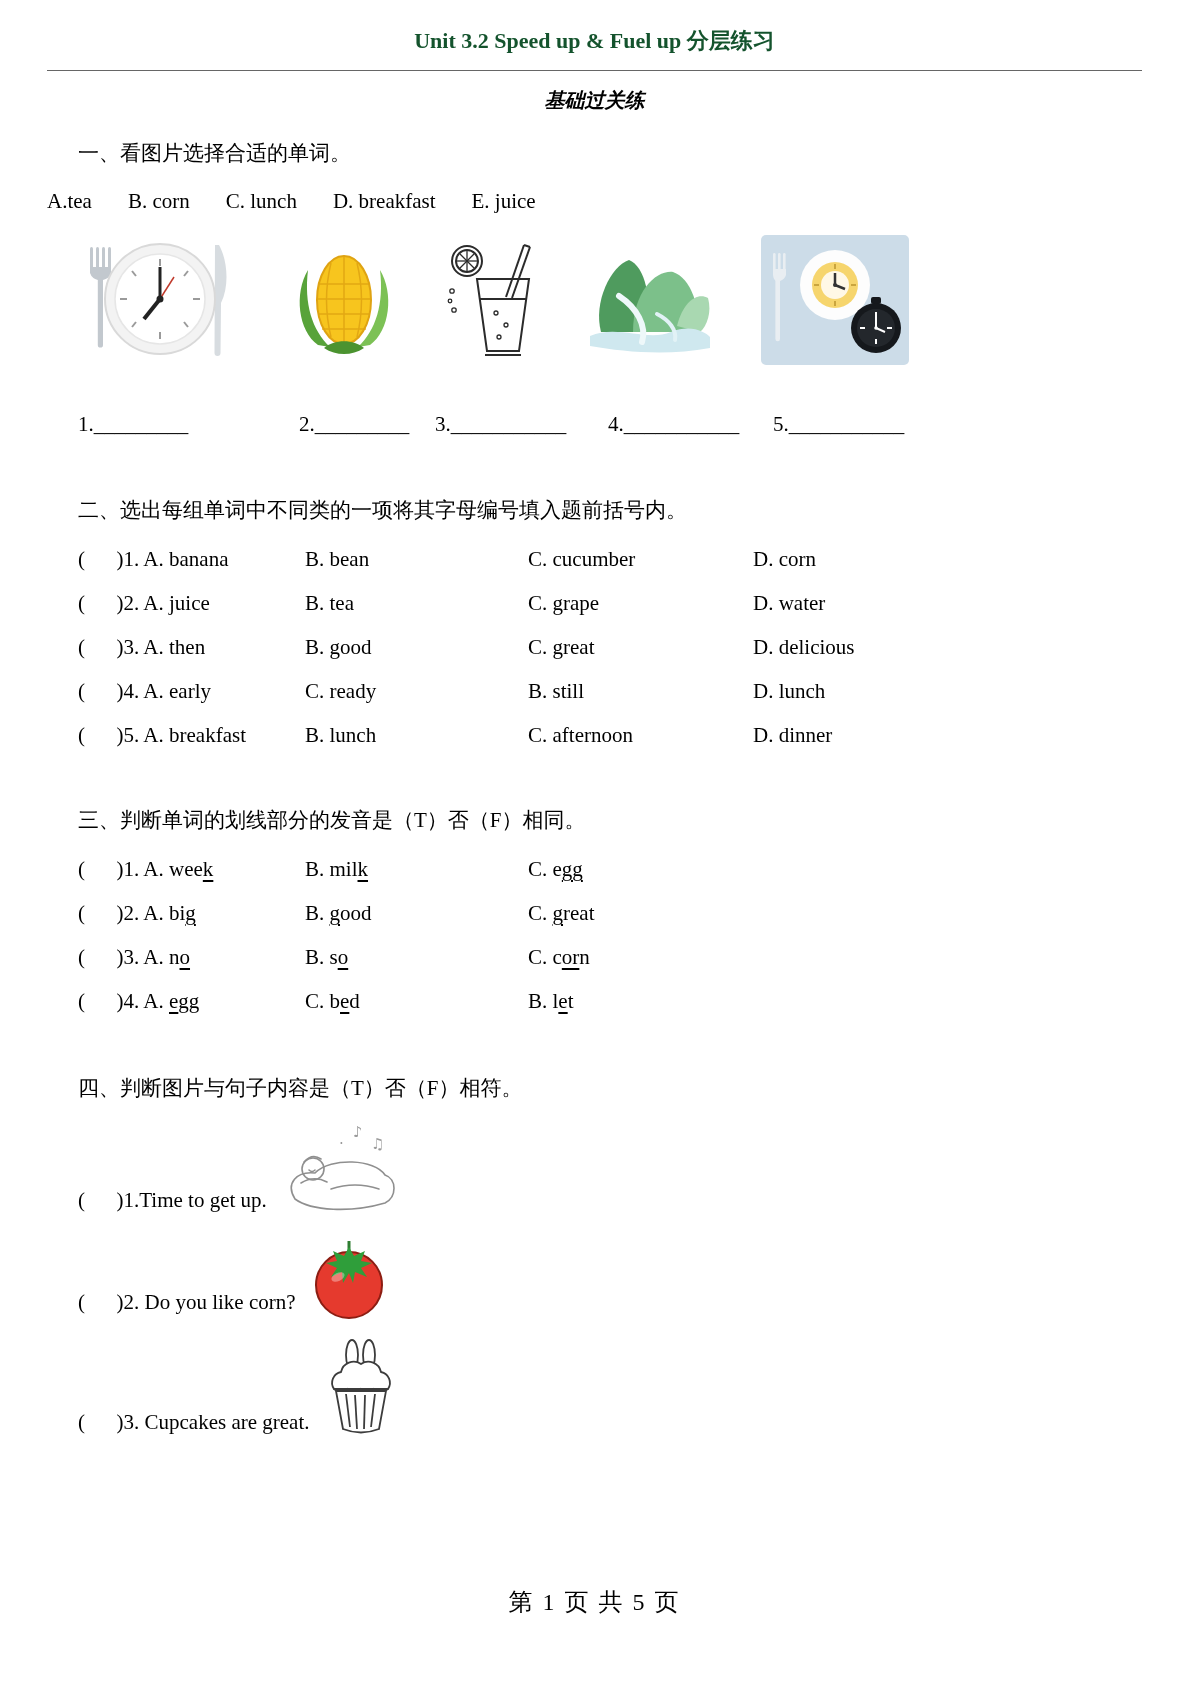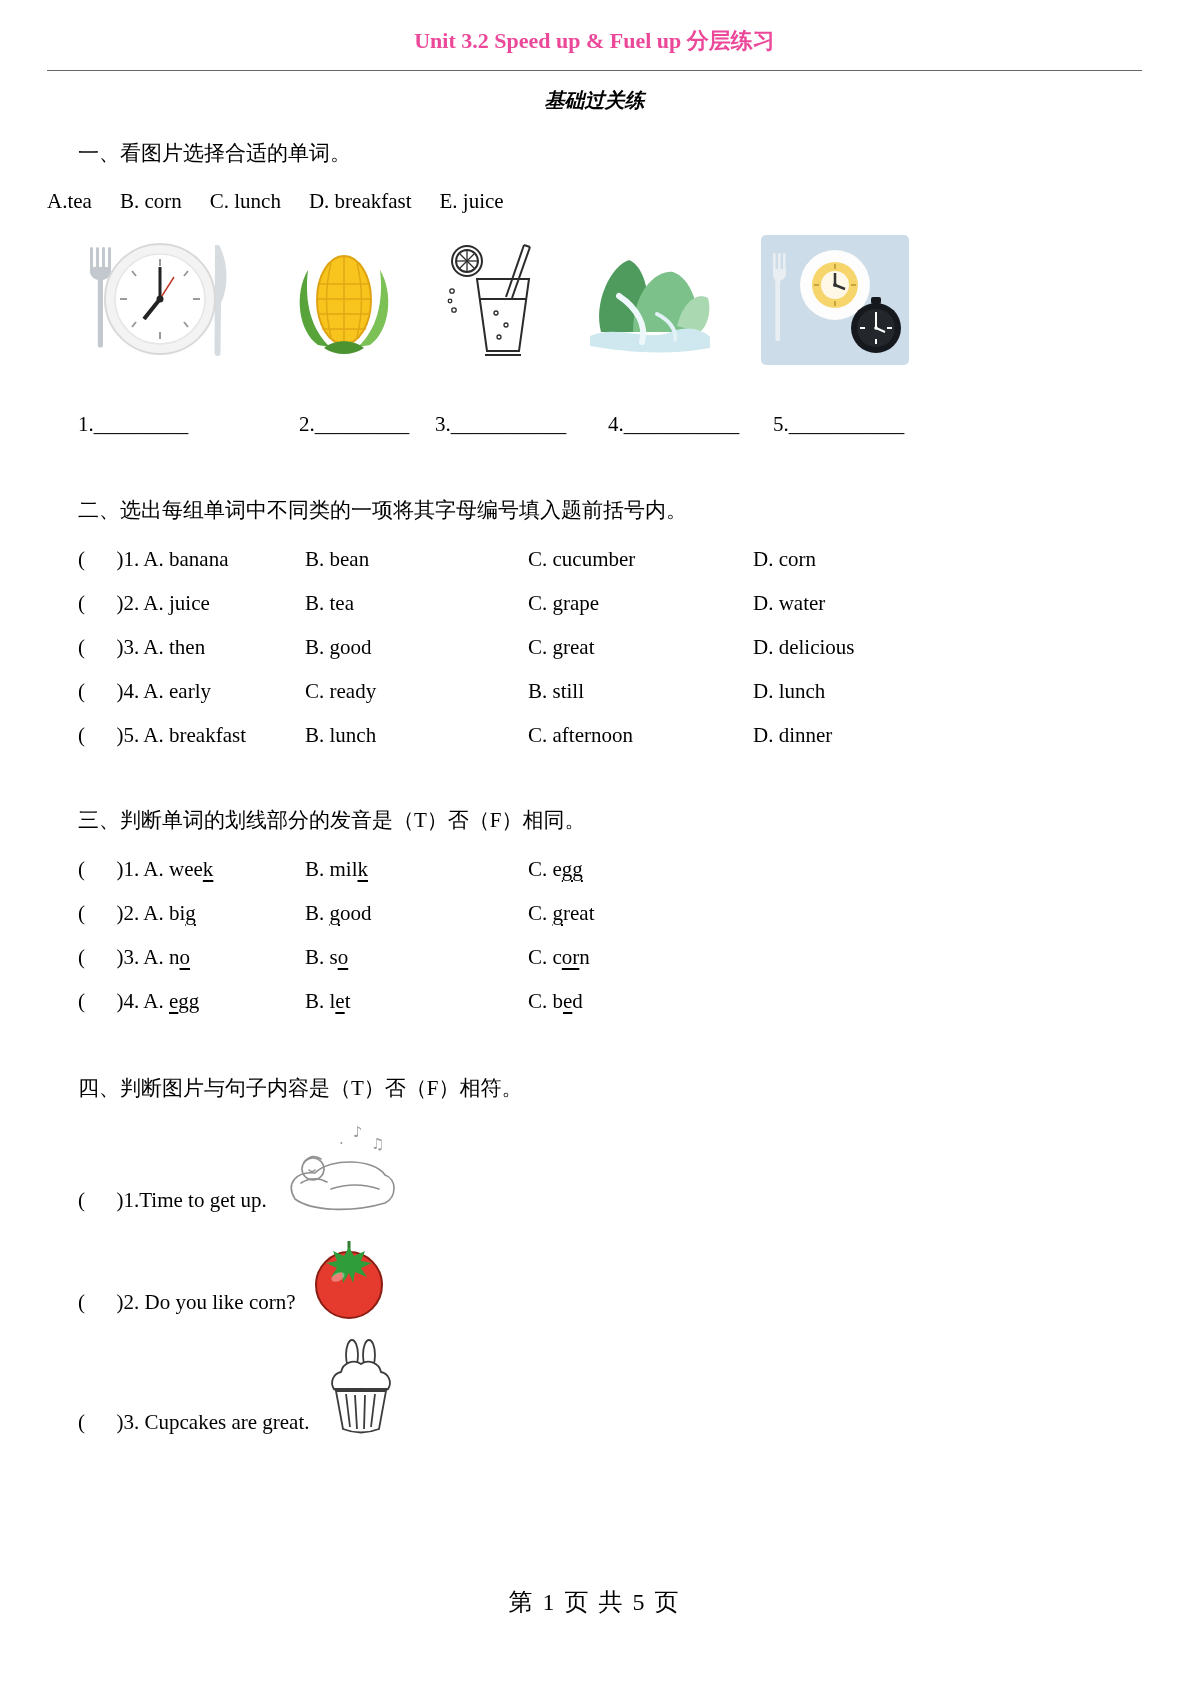--- a/index.html
+++ b/index.html
@@ -2,29 +2,29 @@
 <html><head>
 <meta charset="utf-8">
 <style>
   * { margin:0; padding:0; box-sizing:border-box; }
   html,body { background:#ffffff; }
   .page {
     width:1191px; min-height:1684px; margin:0 auto; background:#ffffff;
     font-family:"Liberation Serif","DejaVu Serif",serif;
     font-size:21px; color:#000; padding:26px 80px 40px 78px; position:relative;
   }
-  .title { text-align:center; font-weight:bold; font-size:22px; color:#ec4899; line-height:30px; }
+  .title { text-align:center; font-weight:bold; font-size:22px; color:#14532d; line-height:30px; }
   .rule { border:none; border-top:1px solid #666; margin:14px -31px 0 -31px; }
   .subtitle { text-align:center; font-weight:bold; font-size:20px; margin-top:16px;font-style:italic; }
   .heading { margin-top:0; line-height:30px; }
   .h1m { margin-top:24px; }
   .h2m { margin-top:56px; }
   .h3m { margin-top:48px; }
   .h4m { margin-top:50px; }
-  .options-row { display:flex; gap:28px; margin:18px 0 0 -31px; line-height:30px; }
+  .options-row { display:flex; gap:36px; margin:18px 0 0 -31px; line-height:30px; }
   .images-row { display:flex; gap:48px; margin-top:16px; align-items:center; height:135px; }
   .img-box { flex:0 0 auto; }
   .blanks-row { display:flex; margin-top:26px; line-height:30px; }
   .blank { display:inline-block;margin-top:16px; }
   .bw1{width:195px;} .bw2{width:162px;text-align:center;} .bw3{width:173px;} .bw4{width:165px;}
   .s2-row { display:grid; grid-template-columns:227px 223px 225px auto; line-height:44px; }
   .s3-row { display:grid; grid-template-columns:227px 223px auto; line-height:44px; }
   .rows-block { margin-top:12px; }
   .bracket { white-space:pre; }
   .ul { text-decoration:underline; text-underline-offset:4px; }
@@ -239,22 +239,22 @@
       <div><span>B. </span><span class="ul">g</span><span>ood</span></div>
       <div><span>C. </span><span class="ul">g</span><span>reat</span></div>
     </div>
     <div class="s3-row">
       <div><span class="bracket">(      )</span><span>3. A. n</span><span class="ul">o</span><span></span></div>
       <div><span>B. s</span><span class="ul">o</span><span></span></div>
       <div><span>C. c</span><span class="ul">or</span><span>n</span></div>
     </div>
     <div class="s3-row">
       <div><span class="bracket">(      )</span><span>4. A. </span><span class="ul">e</span><span>gg</span></div>
+      <div><span>C. b</span><span class="ul">e</span><span>d</span></div>
       <div><span>B. l</span><span class="ul">e</span><span>t</span></div>
-      <div><span>C. b</span><span class="ul">e</span><span>d</span></div>
     </div>
   </div>
 
   <div class="heading h4m">四、判断图片与句子内容是（T）否（F）相符。</div>
 
   <div class="s4-item">
     <div class="s4-text"><span class="bracket">(      )</span><span>1.Time to get up.</span></div>
     <div class="s4-img">
       <svg width="125" height="100" viewBox="0 0 125 100">
         <g stroke="#8f8f8f" stroke-width="1.6" fill="none" stroke-linecap="round">

